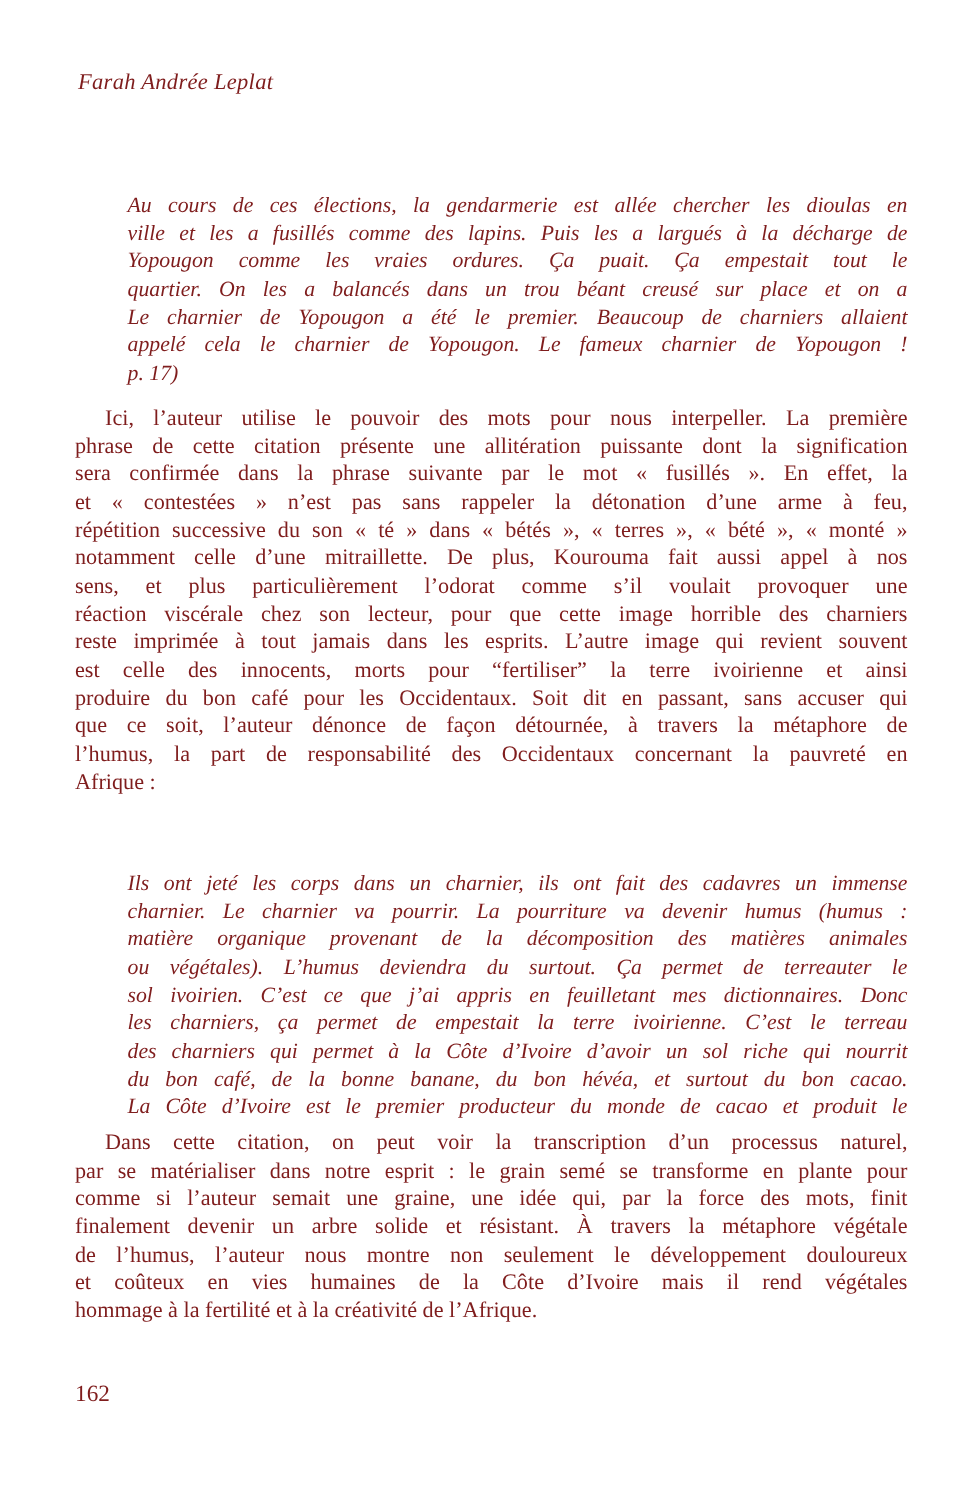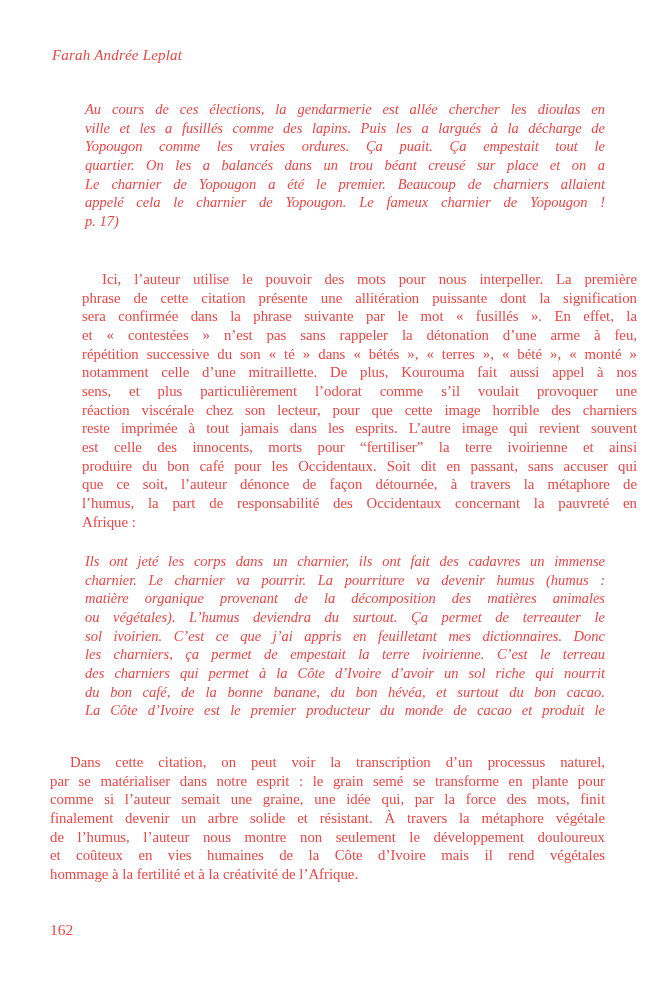--- a/index.html
+++ b/index.html
@@ -1,47 +1,48 @@
 <!DOCTYPE html>
 <html><head>
 <meta charset="utf-8">
 <style>
   html, body { margin: 0; padding: 0; background: #ffffff; }
   .page {
     position: relative;
     width: 650px;
     height: 1007px;
     background: #ffffff;
-    color: #ef4444;
+    color: #7f1d1d;
     font-family: "Liberation Serif", "DejaVu Serif", serif;
     overflow: hidden;
   }
   .running-header {
     position: absolute;
     top: 46px;
     left: 52px;
     font-style: italic;
     font-size: 15px;
     line-height: 18px;
     letter-spacing: 0.2px;
   }
   .textblock { position: absolute; }
   .blockquote {
     left: 85px;
     width: 520px;
     font-style: italic;
     font-size: 14.5px;
+    margin-top: 28px;
   }
   .para {
     left: 50px;
     width: 555px;
     font-size: 14.8px;
   }
   .q1 { top: 100px; }
-  .p1 { top: 270px; margin-left: 32px; }
+  .p1 { top: 270px; }
   .q2 { top: 552px; }
   .p2 { top: 753px; }
   .tline {
     line-height: 18.65px;
     text-align: justify;
     text-align-last: justify;
     white-space: normal;
   }
   .tline.tlast {
     text-align-last: left;

